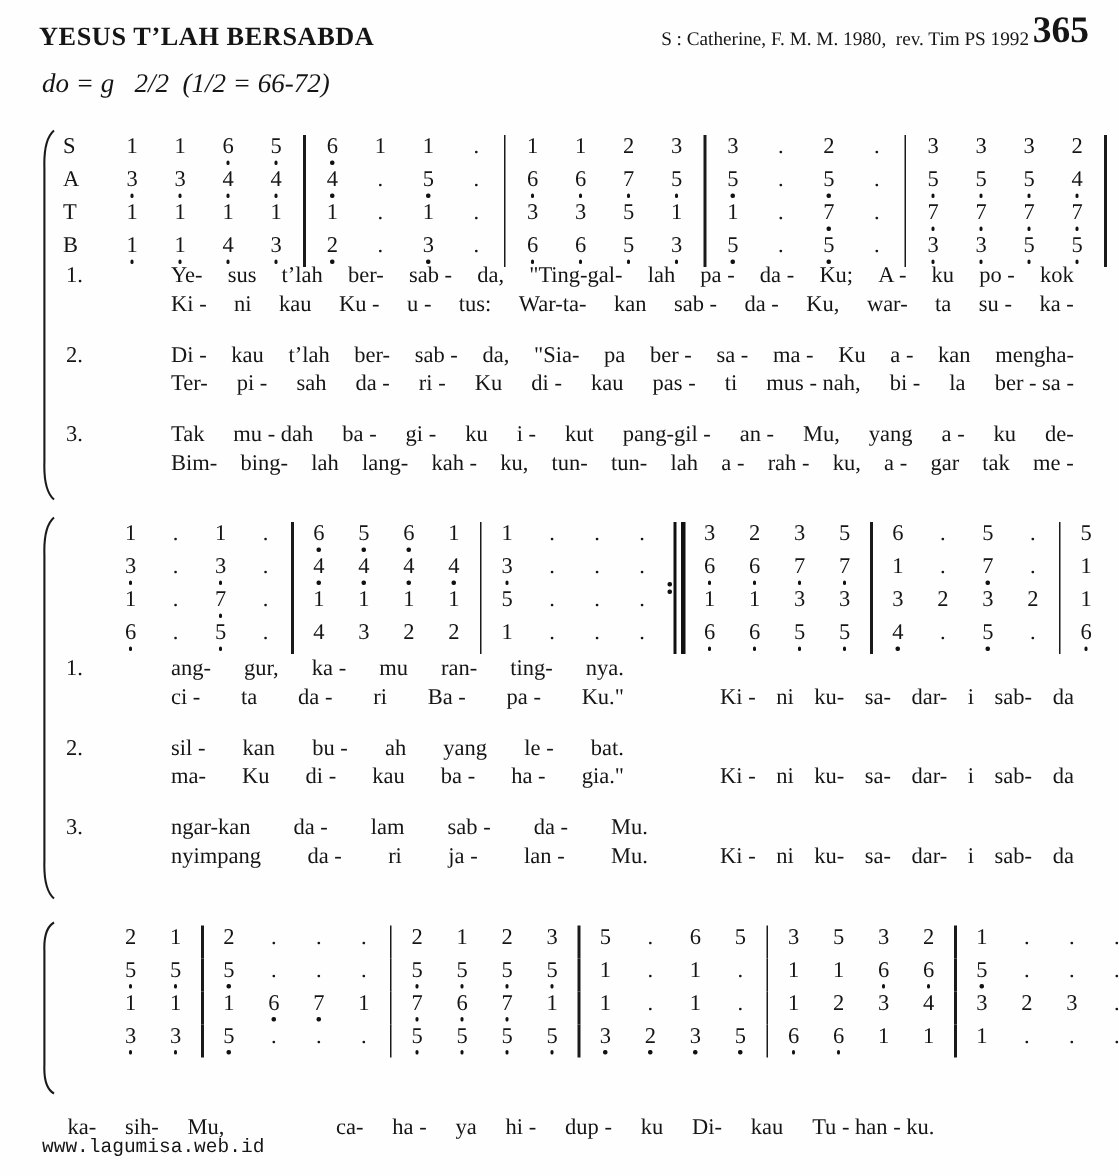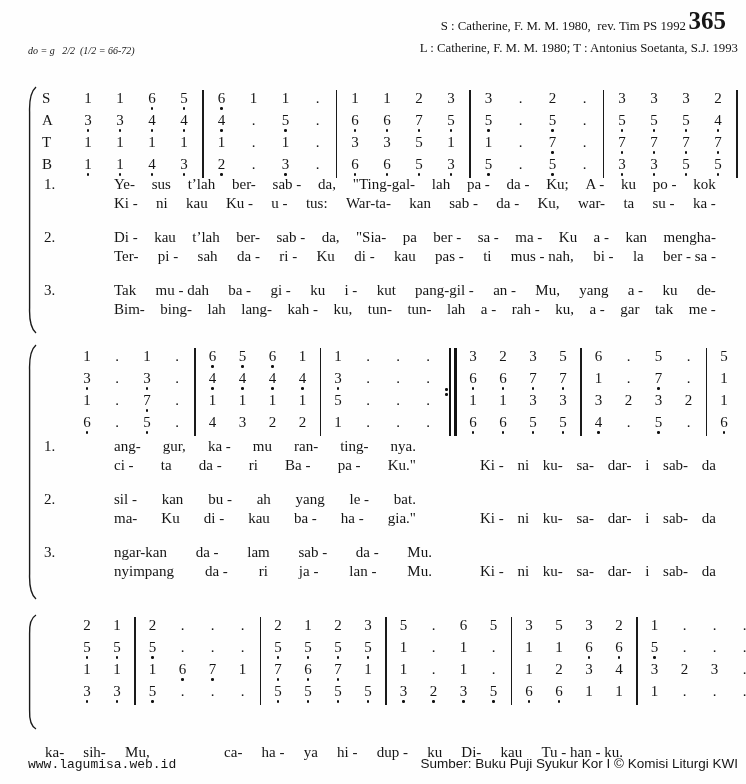--- a/index.html
+++ b/index.html
@@ -1,21 +1,21 @@
 <!DOCTYPE html>
 <html><head>
 <meta charset="utf-8">
 <title>Hymn Sheet</title>
 <style>
   html,body{margin:0;padding:0;background:#e8e8e8;}
   .page{position:relative;width:746px;height:784px;background:#fefefe;color:#151515;
         font-family:"Liberation Serif",serif;overflow:hidden;}
   
   .title{position:absolute;left:26px;top:14px;font-size:17.5px;font-weight:bold;letter-spacing:.4px;}
-  .tempo{position:absolute;left:28px;top:45px;font-size:10px;font-style:italic;white-space:pre;}
+  .tempo{position:absolute;left:28px;top:45px;font-size:18px;font-style:italic;white-space:pre;}
   .credit1{position:absolute;right:60px;top:19px;font-size:12.8px;white-space:pre;}
   .credit2{position:absolute;right:8px;top:41px;font-size:12.8px;white-space:pre;}
   .hymnno{position:absolute;right:20px;top:7px;font-size:25px;font-weight:bold;}
   
   .brace{position:absolute;left:28px;}
   
   .sys{position:absolute;left:42px;}
   .vrow{display:flex;align-items:flex-start;height:22px;}
   .vlabel{width:30px;font-size:15px;line-height:16px;}
   .sys2pad .vrow, .sys3pad .vrow{padding-left:30px;}
@@ -47,23 +47,23 @@
   .finalline .sp{width:36px;}
   
   .foot-left{position:absolute;left:28px;top:757px;font-family:Liberation Mono, monospace;font-size:13px;}
   .foot-right{position:absolute;right:8px;top:756px;font-family:"Liberation Sans",sans-serif;font-size:13.5px;}
 </style>
 </head>
 <body>
 
 <div class="page">
 
+  <div class="title">YESUS T’LAH BERSABDA</div>
   <div class="tempo">do = g   2/2  (1/2 = 66-72)</div>
   <div class="credit1">S : Catherine, F. M. M. 1980,  rev. Tim PS 1992</div>
-  <div class="credit2">L : Catherine, F. M. M. 1980; T : Antonius Soetanta, S.J. 1993</div>
   <div class="hymnno">365</div>
 
   <svg class="brace" style="top:86px;" width="10" height="248" viewBox="0 0 10 248">
       <path d="M8,1 Q1,7 1.6,26 L1.6,222 Q1,241 8,247" fill="none" stroke="#1a1a1a" stroke-width="1.4"></path>
     </svg>
   <svg class="brace" style="top:344px;" width="10" height="256" viewBox="0 0 10 256">
       <path d="M8,1 Q1,7 1.6,26 L1.6,230 Q1,249 8,255" fill="none" stroke="#1a1a1a" stroke-width="1.4"></path>
     </svg>
   <svg class="brace" style="top:614px;" width="10" height="116" viewBox="0 0 10 116">
       <path d="M8,1 Q1,5 1.6,20 L1.6,96 Q1,111 8,115" fill="none" stroke="#1a1a1a" stroke-width="1.4"></path>
@@ -1234,14 +1234,13 @@
       </div>
       <div class="verse v3">
         <span class="lnum">3.</span>
         <div class="lline2"><span class="lgrp-left"><span>ngar-kan</span><span>da -</span><span>lam</span><span>sab -</span><span>da -</span><span>Mu.</span></span></div>
         <div class="lline2"><span class="lgrp-left"><span>nyimpang</span><span>da -</span><span>ri</span><span>ja -</span><span>lan -</span><span>Mu.</span></span><span class="lgrp-right"><span>Ki -</span><span>ni</span><span>ku-</span><span>sa-</span><span>dar-</span><span>i</span><span>sab-</span><span>da</span></span></div>
       </div>
     </div>
   <div class="finalline" id="finline"><span>ka-</span><span>sih-</span><span>Mu,</span><span class="sp"></span><span>ca-</span><span>ha -</span><span>ya</span><span>hi -</span><span>dup -</span><span>ku</span><span>Di-</span><span>kau</span><span>Tu - han - ku.</span></div>
 
   <div class="foot-left">www.lagumisa.web.id</div>
-  <div class="foot-right">Sumber: Buku Puji Syukur Kor I © Komisi Liturgi KWI</div>
 </div>
 
 </body></html>

